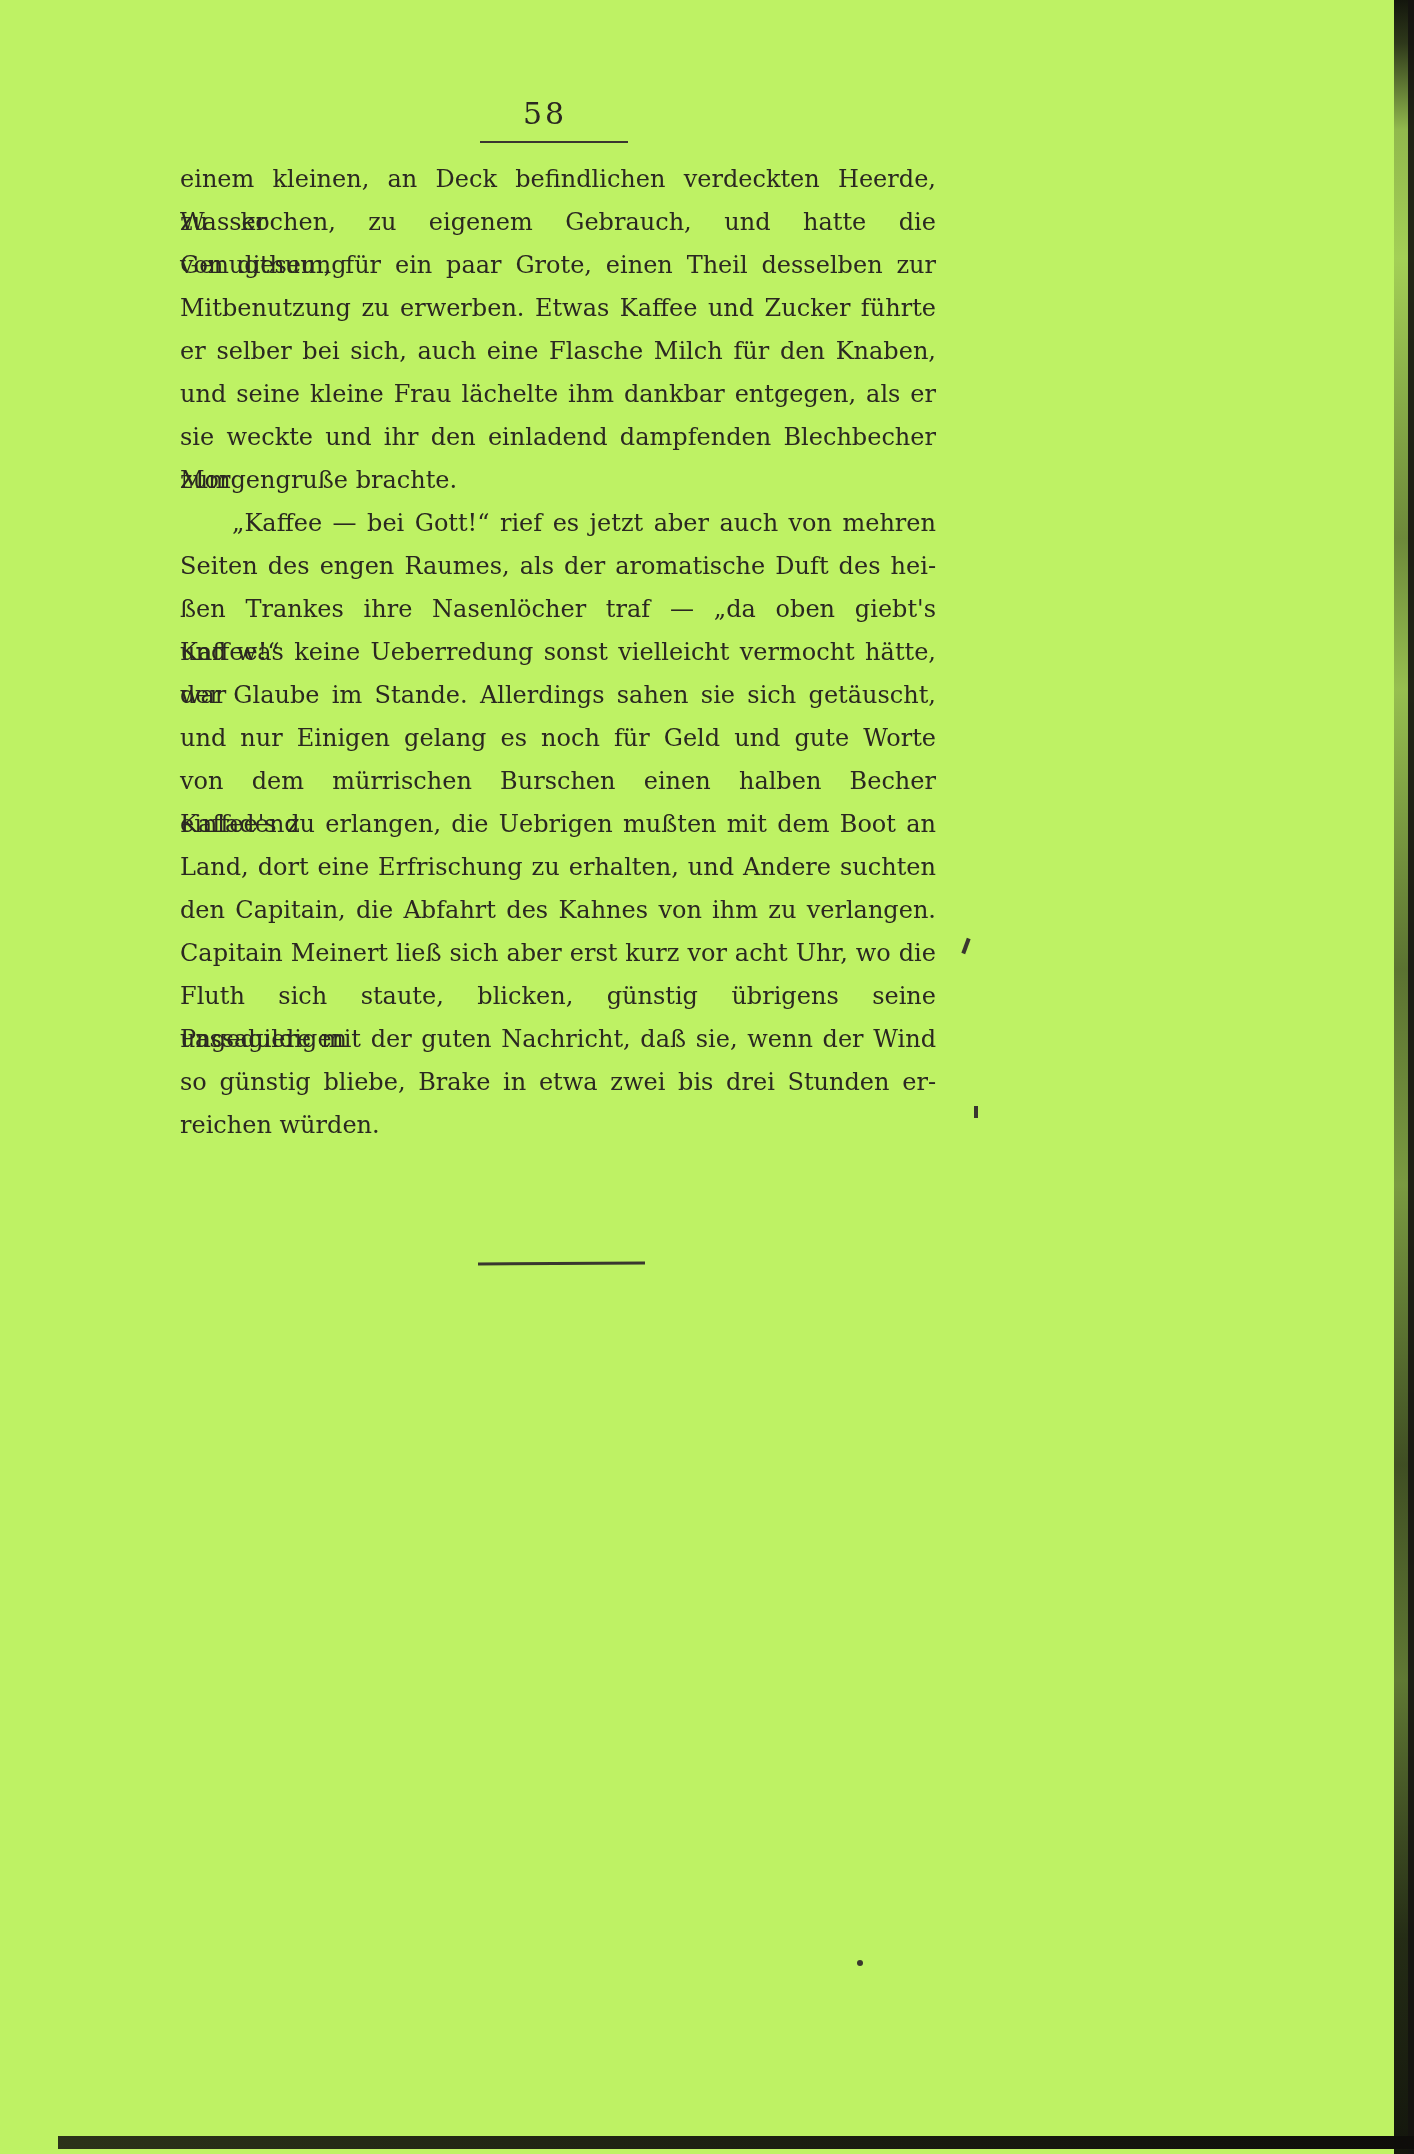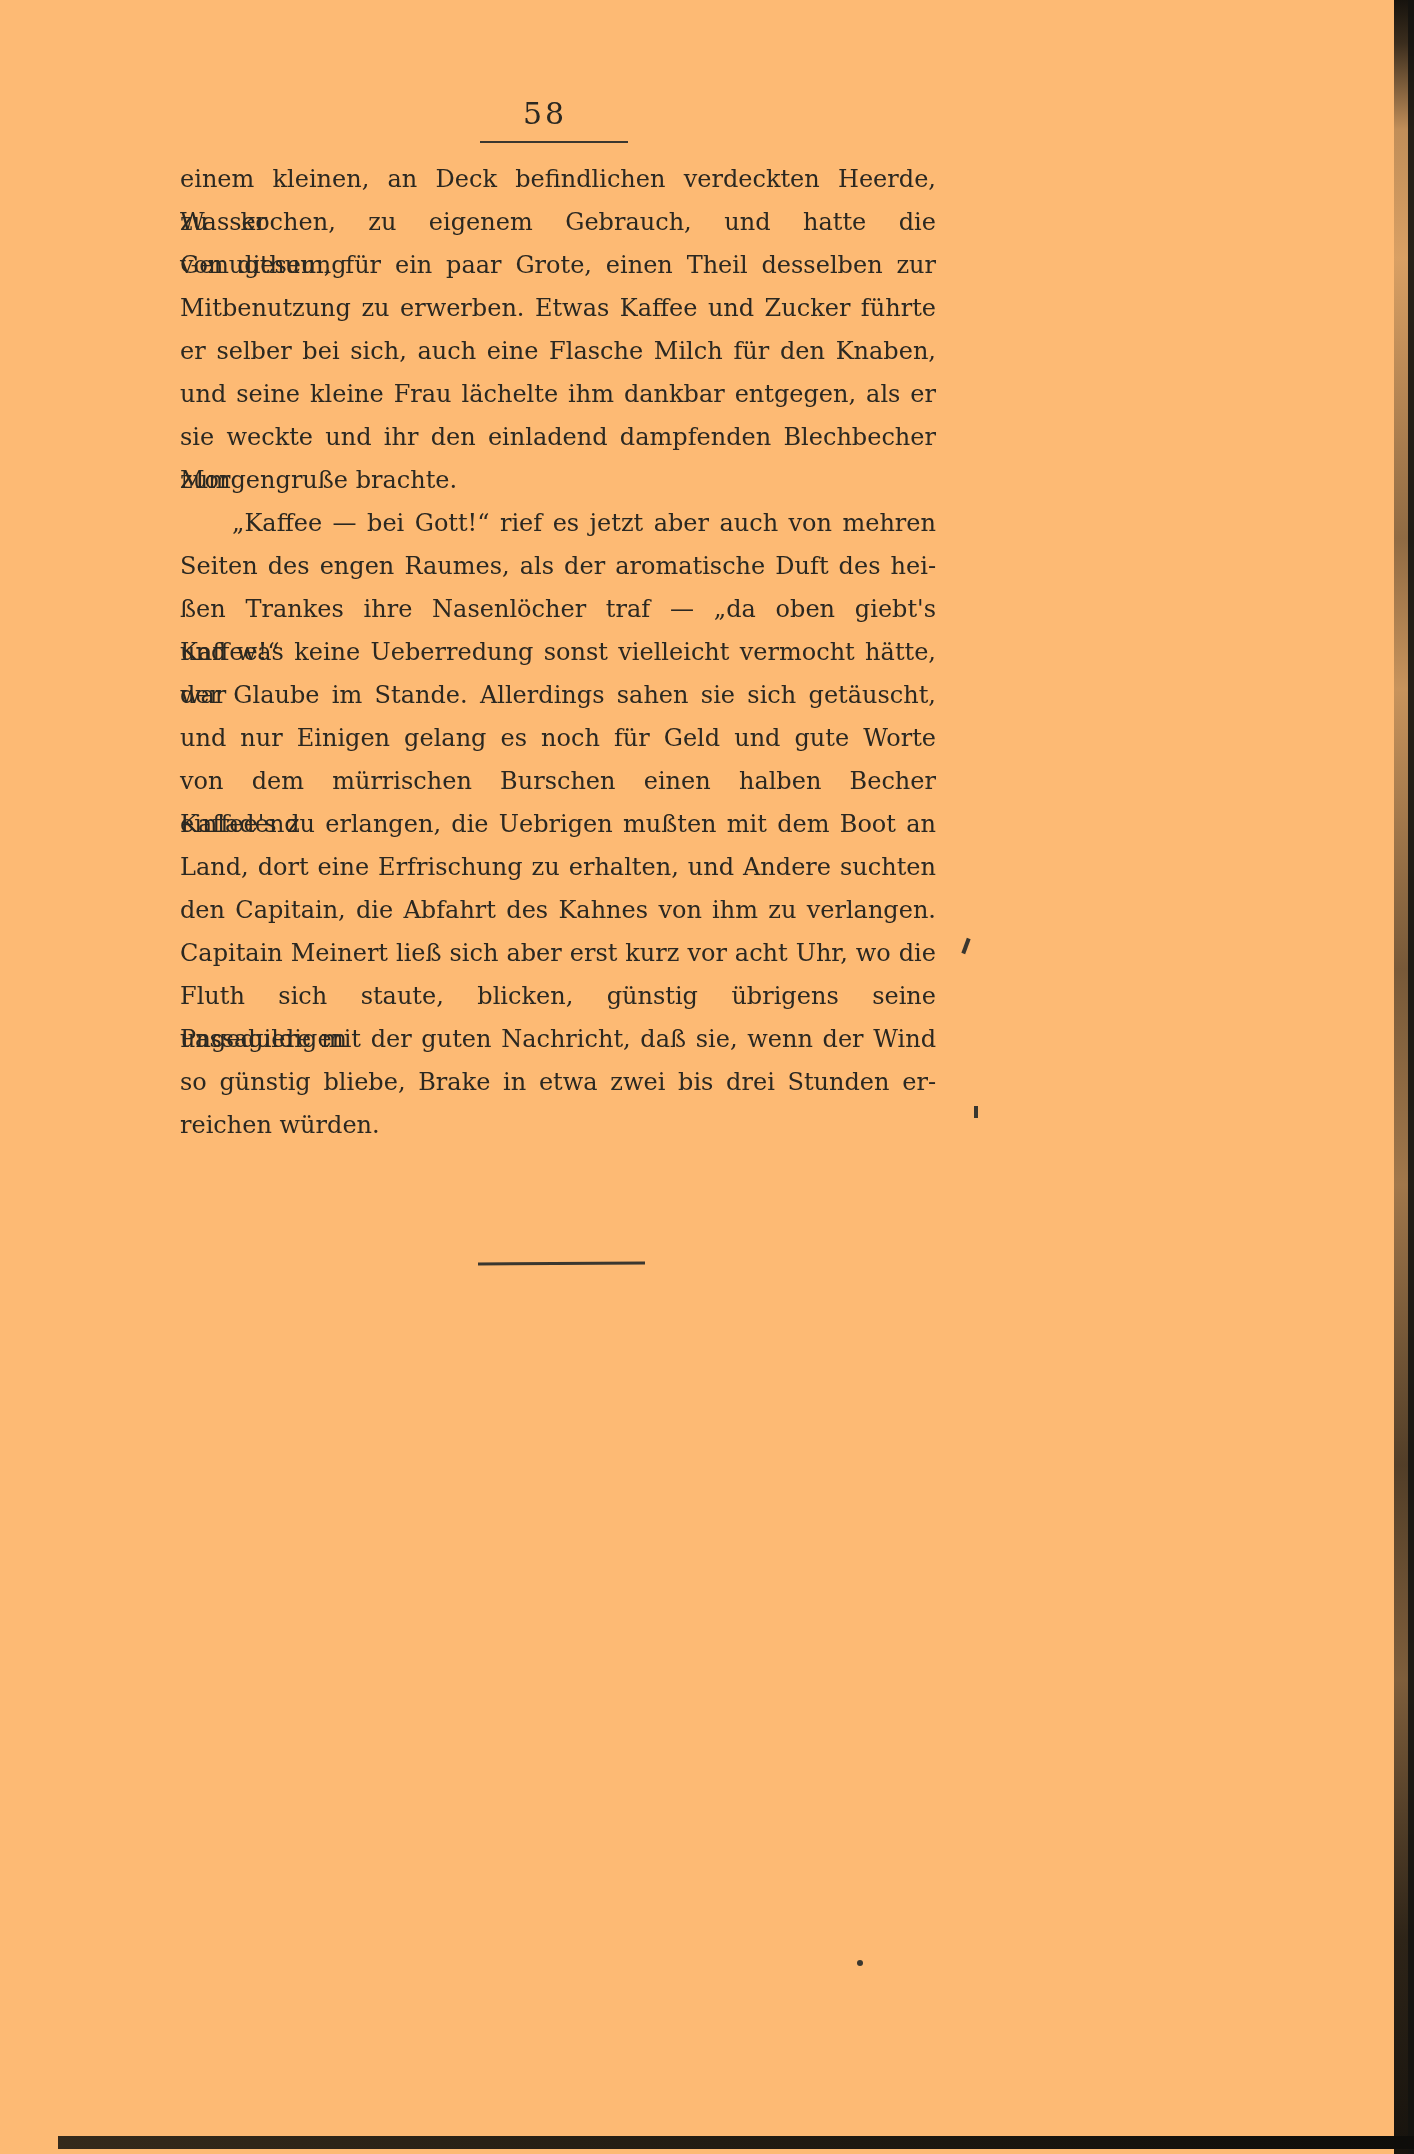--- a/index.html
+++ b/index.html
@@ -2,21 +2,21 @@
 <html><head>
 <meta charset="utf-8">
 <style>
   html, body { margin: 0; padding: 0; }
   body { background: #e8e6e0; }
   .page {
     position: relative;
     width: 1414px;
     height: 2154px;
     margin: 0 auto;
-    background: #fdba74;
+    background: #bef264;
     overflow: hidden;
     font-family: "DejaVu Serif", "Liberation Serif", serif;
     color: #2b2821;
   }
   
   .page-number {
     position: absolute;
     top: 96px;
     left: 430px;
     width: 230px;

